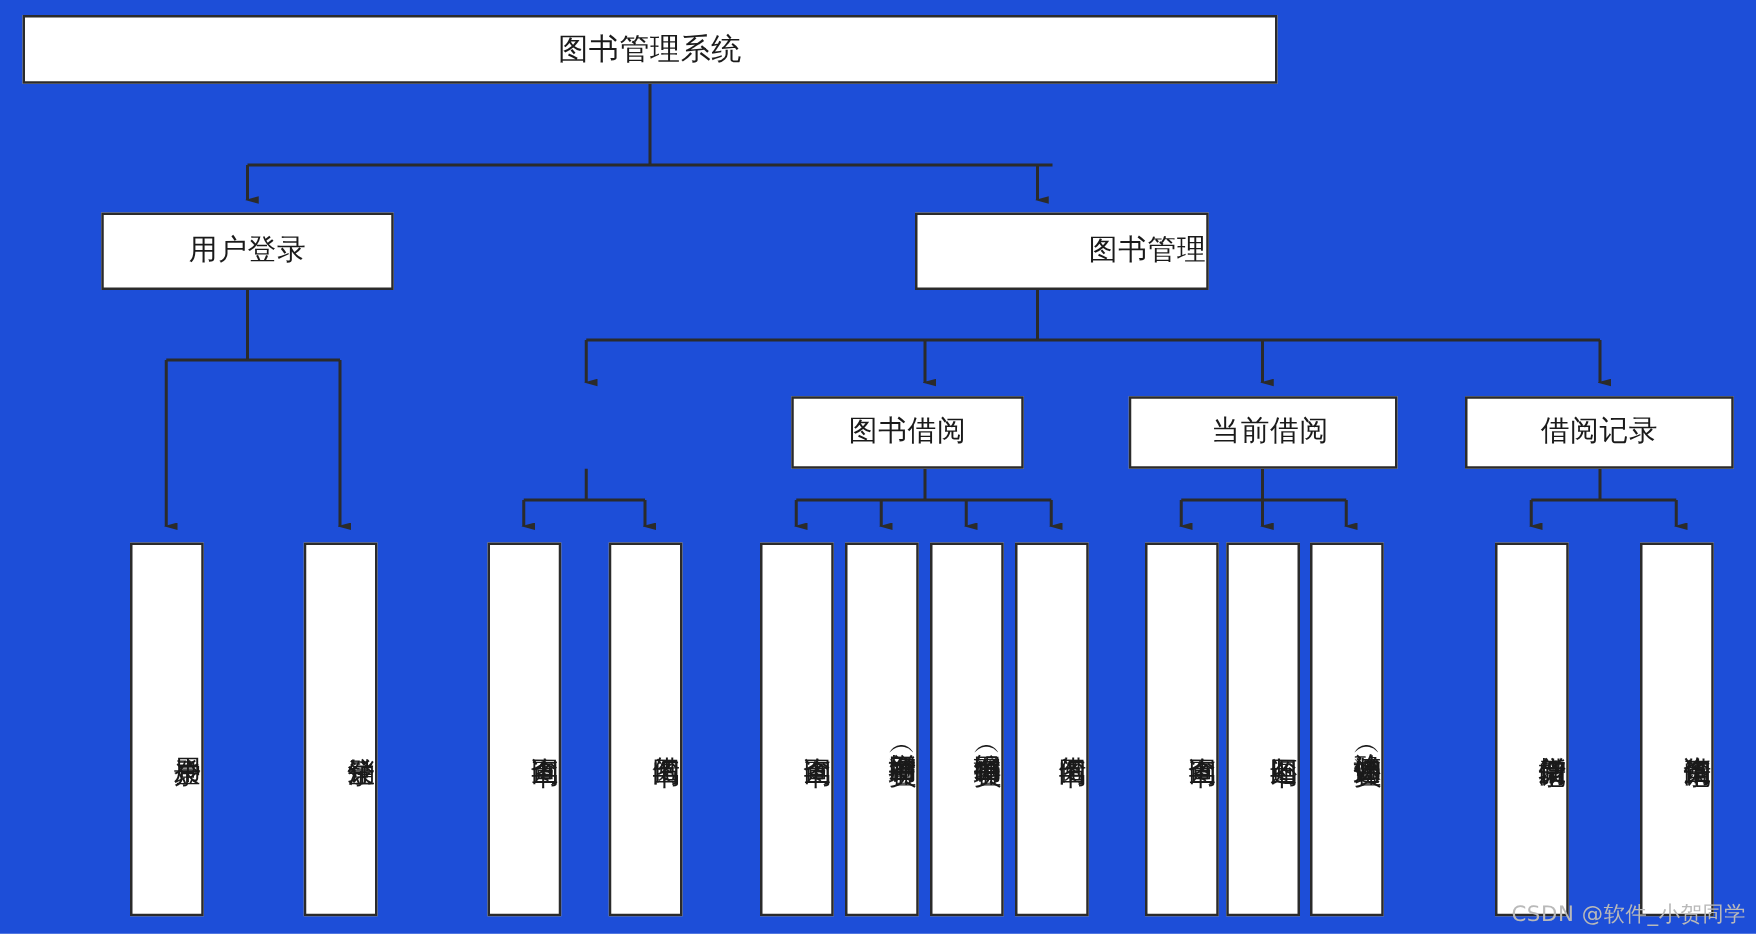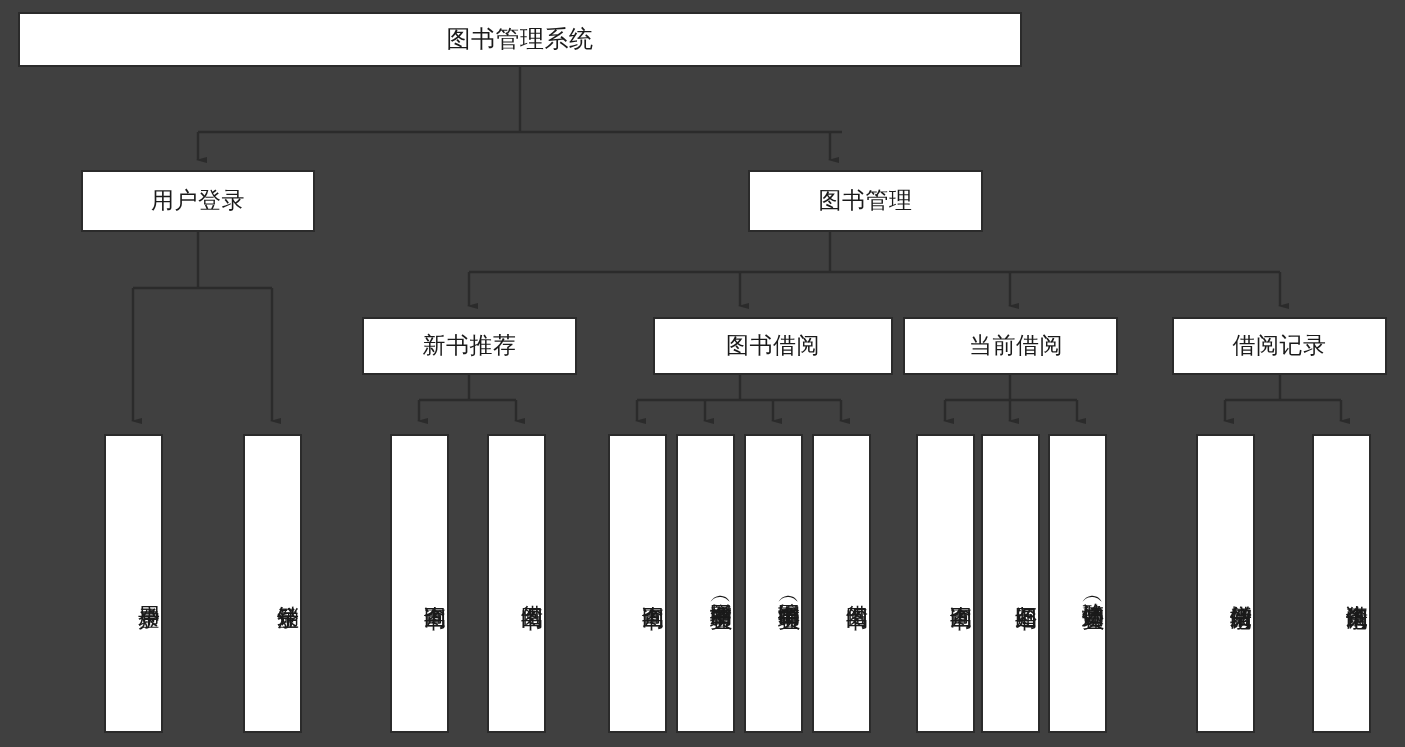--- a/index.html
+++ b/index.html
@@ -11,21 +11,21 @@
   body {
     font-family: "DejaVu Sans", "Liberation Sans", sans-serif;
     width: 1405px;
     height: 747px;
     overflow: hidden;
   }
   #diagram-root {
     position: relative;
     width: 1405px;
     height: 747px;
-    background: #404040;
+    background: #1d4ed8;
   }
   #edge-layer {
     position: absolute;
     left: 0;
     top: 0;
     width: 1405px;
     height: 747px;
     pointer-events: none;
   }
   .node {
@@ -128,28 +128,25 @@
     </g>
   </svg>
 
   <div class="node node-h node-root" style="left:18px; top:12px; width:1004px; height:55px;">
     <span>图书管理系统</span>
   </div>
 
   <div class="node node-h" style="left:81px; top:170px; width:234px; height:62px;">
     <span>用户登录</span>
   </div>
-  <div class="node node-h" style="left:748px; top:170px; width:235px; height:62px;">
+  <div class="node node-h" style="left:732px; top:170px; width:235px; height:62px;justify-content:flex-end;">
     <span>图书管理</span>
   </div>
 
-  <div class="node node-h" style="left:362px; top:317px; width:215px; height:58px;">
-    <span>新书推荐</span>
-  </div>
-  <div class="node node-h" style="left:633px; top:317px; width:240px; height:58px;margin-left:20px;">
+  <div class="node node-h" style="left:633px; top:317px; width:186px; height:58px;">
     <span>图书借阅</span>
   </div>
   <div class="node node-h" style="left:903px; top:317px; width:215px; height:58px;padding-left:11px;">
     <span>当前借阅</span>
   </div>
   <div class="node node-h" style="left:1172px; top:317px; width:215px; height:58px;align-items:center;">
     <span>借阅记录</span>
   </div>
 
   <div class="node node-v" style="left:104px; top:434px; width:59px; height:299px;">
@@ -189,14 +186,15 @@
     <span class="vlabel">确认归还（管理员）</span>
   </div>
 
   <div class="node node-v" style="left:1196px; top:434px; width:59px; height:299px;">
     <span class="vlabel">新增借阅记录</span>
   </div>
   <div class="node node-v" style="left:1312px; top:434px; width:59px; height:299px;">
     <span class="vlabel">查询借阅记录</span>
   </div>
 
+  <div class="watermark">CSDN @软件_小贺同学</div>
 
 </div>
 
 </body></html>

